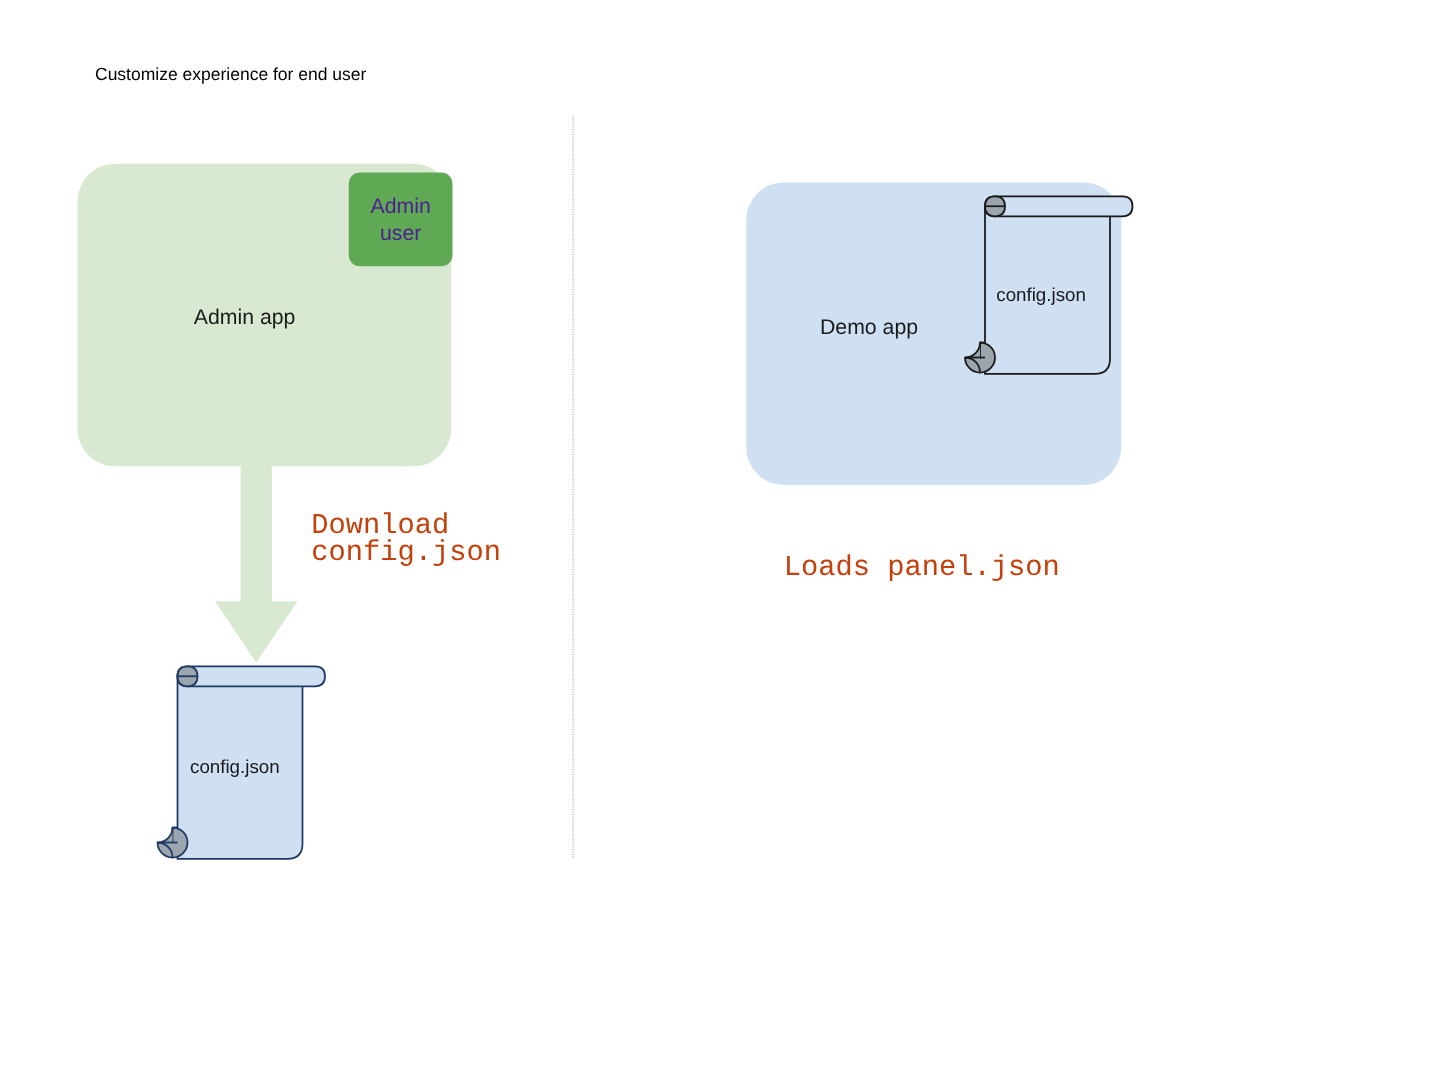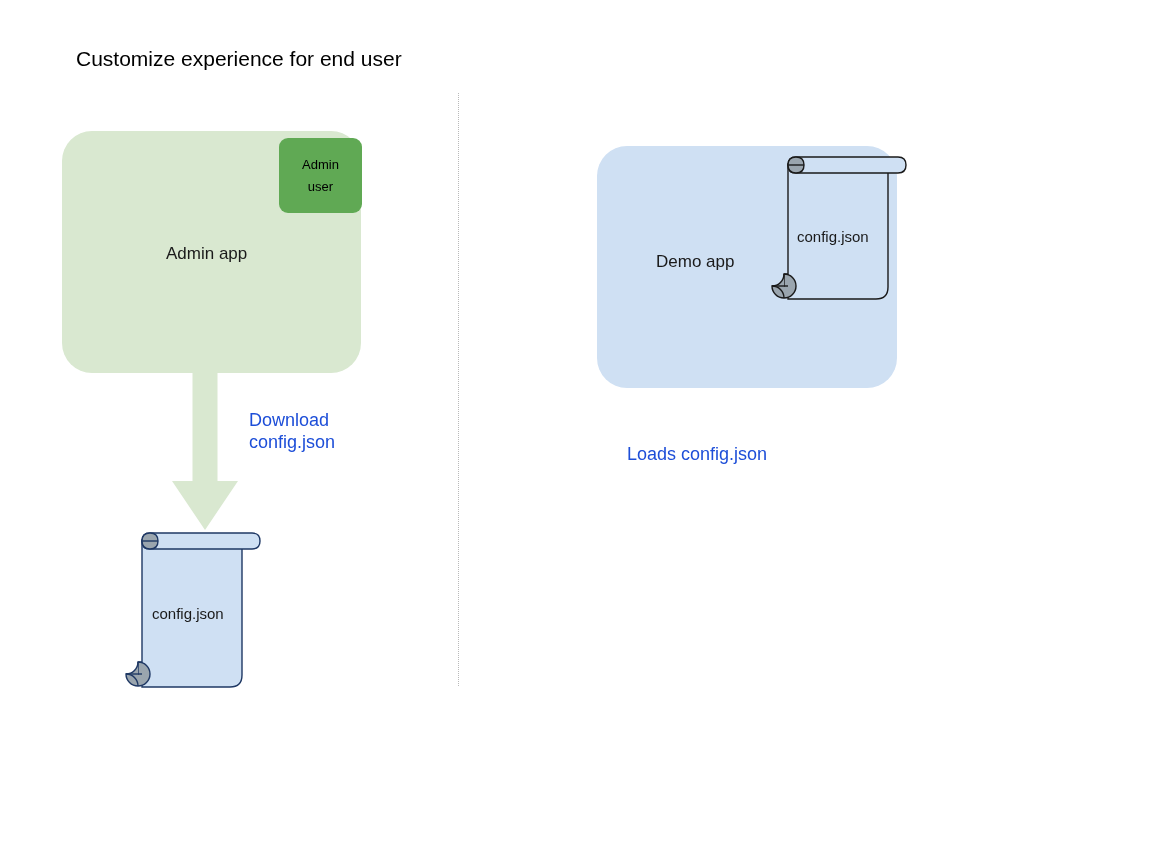--- a/index.html
+++ b/index.html
@@ -18,21 +18,21 @@
   }
 
   .canvas {
     position: absolute;
     inset: 0;
   }
 
   
   .col-title {
     position: absolute;
-    font-size: 21px;
+    font-size: 14px;
     line-height: 20px;
     color: #000000;
     white-space: nowrap;
   }
   #title-left  { left: 76px;  top: 49px; }
   #title-right { left: 604px; top: 49px; }
 
   
   #divider {
     position: absolute;
@@ -62,59 +62,60 @@
     height: 242px;
     background: #cfe0f3;
   }
   .app-label {
     position: absolute;
     font-size: 17px;
     line-height: 20px;
     white-space: nowrap;
     color: #1a1a1a;
   }
-  #admin-app-label { left: 166px; top: 244px; text-align: right; }
+  #admin-app-label { left: 155px; top: 244px; text-align: right; }
   #demo-app-label  { left: 656px; top: 252px; }
 
   
   #admin-panel-chip {
     position: absolute;
     left: 279px;
     top: 138px;
     width: 83px;
     height: 75px;
     background: #60a954;
     border-radius: 9px;
     display: flex;
     align-items: center;
     justify-content: center;
     text-align: center;
   }
   #admin-panel-chip .chip-text {
-    font-size: 13px;
+    font-size: 17px;
     line-height: 22px;
-    color: #000000;
+    color: #4c1d95;
   }
 
   
   #download-arrow {
     position: absolute;
     left: 172px;
     top: 371px;
     width: 66px;
     height: 160px;
   }
   #download-arrow svg { display: block; }
 
   .edge-label {
     position: absolute;
-    font-size: 18px;
+    font-size: 23px;
     line-height: 22px;
     white-space: nowrap;
-    color: #1d4ed8;
+    color: #c2410c;
+    font-family: Liberation Mono, monospace;
   }
   #download-label { left: 249px; top: 409px; }
   #loads-label    { left: 627px; top: 443px; }
 
   
   .scroll-shape { position: absolute; }
   .scroll-shape svg { display: block; overflow: visible; }
   .scroll-label {
     position: absolute;
     font-size: 15px;
@@ -196,15 +197,15 @@
 
       <path d="M2,134 a12,12 0 1,0 12,-12 l0,12 z" fill="#9aa5ae" stroke="#1a1a1a" stroke-width="1.4"></path>
       <path d="M14,122 a12,12 0 0,1 -12,12 a12,12 0 0,1 12,12" fill="#9aa5ae" stroke="#1a1a1a" stroke-width="1.4"></path>
       <line x1="2" y1="134" x2="18" y2="134" stroke="#1a1a1a" stroke-width="1.4"></line>
       <line x1="14" y1="122" x2="18" y2="122" stroke="#1a1a1a" stroke-width="1.4"></line>
     </svg>
   </div>
 
   <div class="scroll-label" id="scroll-right-label">config.json</div>
 
-  <div class="edge-label" id="loads-label">Loads config.json</div>
+  <div class="edge-label" id="loads-label">Loads panel.json</div>
 
 </div>
 
 </body></html>

